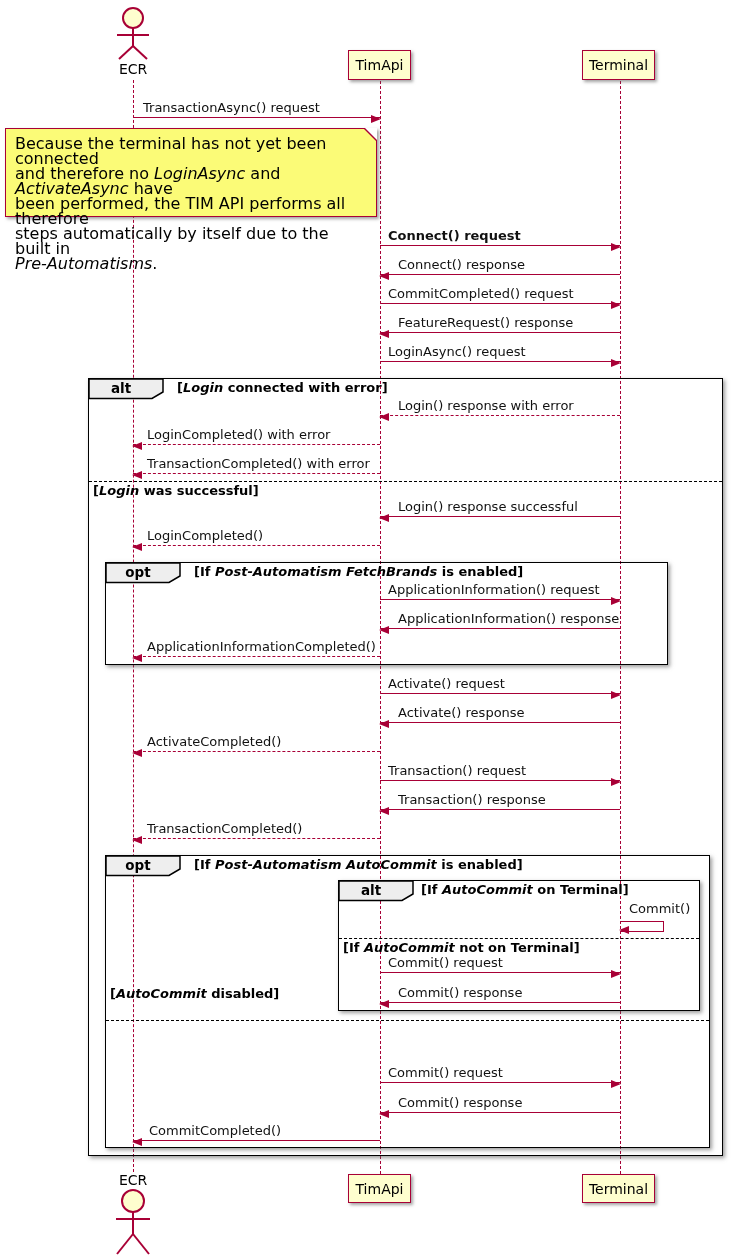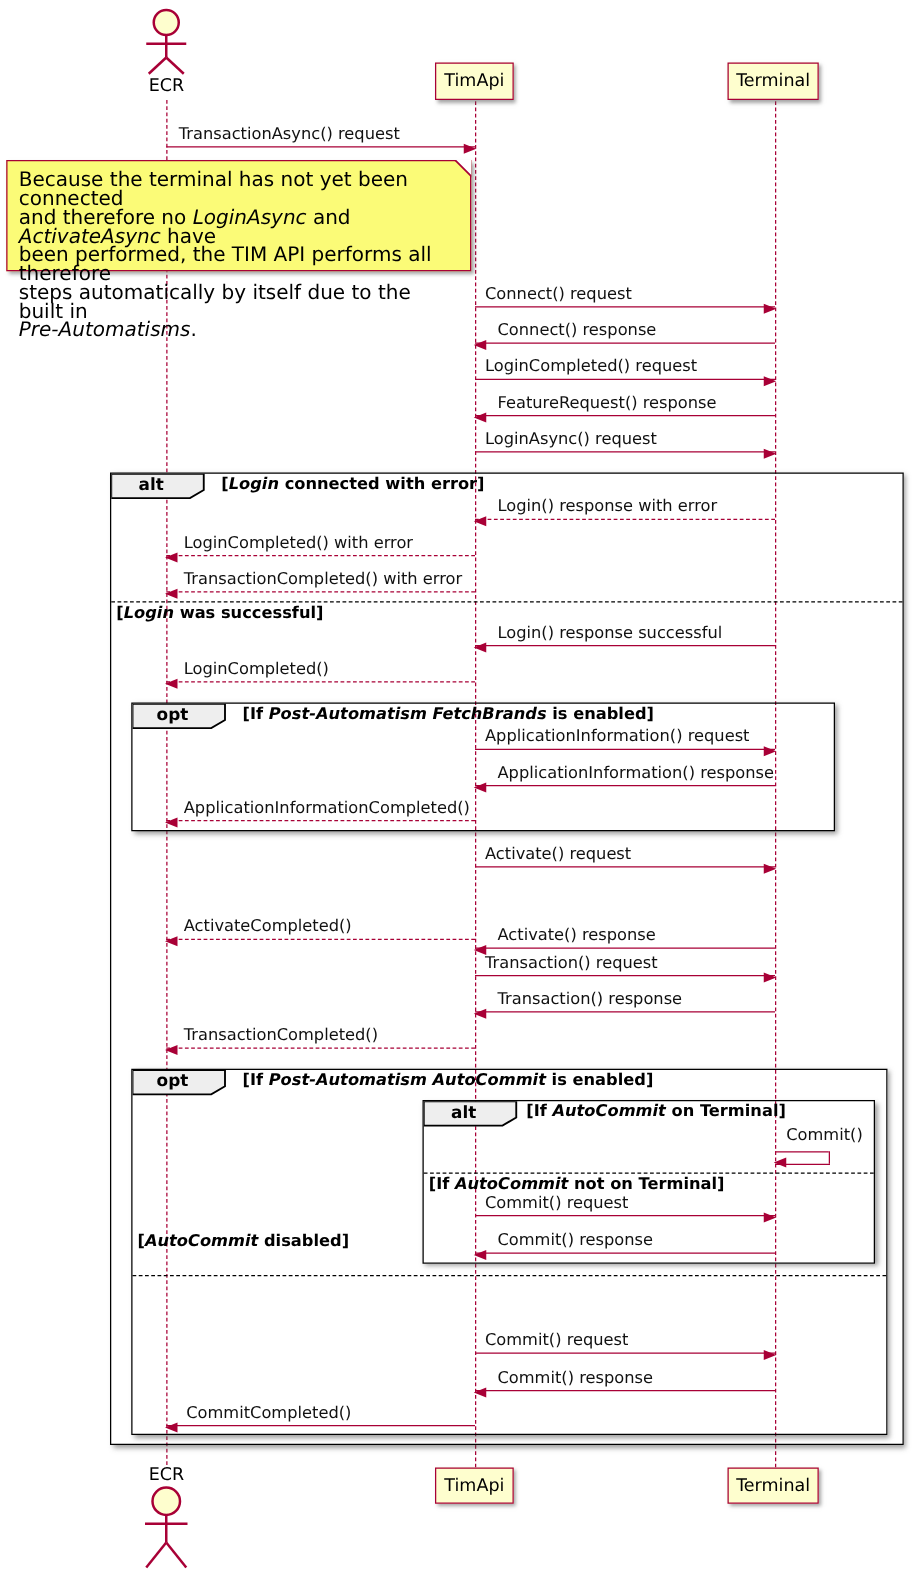--- a/index.html
+++ b/index.html
@@ -136,31 +136,31 @@
 
   <div class="divider" style="left:106px; top:1020px; width:603px;"></div>
   <div class="cond" style="left:110px; top:986px;"><span>[</span><span class="it">AutoCommit</span><span> disabled]</span></div>
 
   <div class="msg right solid" style="left:133px; top:99px;  width:247px;">
     <span class="lbl" style="left:10px;">TransactionAsync() request</span>
       <div class="line"></div>
       <div class="head"></div>
   </div>
   <div class="msg right solid" style="left:380px; top:227px; width:240px;">
-    <span class="lbl" style="left:8px;">Connect() request</span>
+    <span class="lbl" style="left:8px;font-weight:bold;">Connect() request</span>
       <div class="line"></div>
       <div class="head"></div>
   </div>
   <div class="msg left solid" style="left:380px; top:256px; width:240px;">
     <span class="lbl" style="left:18px;">Connect() response</span>
       <div class="line"></div>
       <div class="head"></div>
   </div>
   <div class="msg right solid" style="left:380px; top:285px; width:240px;">
-    <span class="lbl" style="left:8px;">LoginCompleted() request</span>
+    <span class="lbl" style="left:8px;">CommitCompleted() request</span>
       <div class="line"></div>
       <div class="head"></div>
   </div>
   <div class="msg left solid" style="left:380px; top:314px; width:240px;">
     <span class="lbl" style="left:18px;">FeatureRequest() response</span>
       <div class="line"></div>
       <div class="head"></div>
   </div>
   <div class="msg right solid" style="left:380px; top:343px; width:240px;">
     <span class="lbl" style="left:8px;">LoginAsync() request</span>
@@ -205,21 +205,21 @@
   <div class="msg left dashed" style="left:133px; top:638px; width:247px;">
     <span class="lbl" style="left:14px;">ApplicationInformationCompleted()</span>
       <div class="line"></div>
       <div class="head"></div>
   </div>
   <div class="msg right solid" style="left:380px; top:675px; width:240px;">
     <span class="lbl" style="left:8px;">Activate() request</span>
       <div class="line"></div>
       <div class="head"></div>
   </div>
-  <div class="msg left solid" style="left:380px; top:704px; width:240px;margin-top:36px;">
+  <div class="msg left solid" style="left:380px; top:704px; width:240px;">
     <span class="lbl" style="left:18px;">Activate() response</span>
       <div class="line"></div>
       <div class="head"></div>
   </div>
   <div class="msg left dashed" style="left:133px; top:733px; width:247px;">
     <span class="lbl" style="left:14px;">ActivateCompleted()</span>
       <div class="line"></div>
       <div class="head"></div>
   </div>
   <div class="msg right solid" style="left:380px; top:762px; width:240px;">

